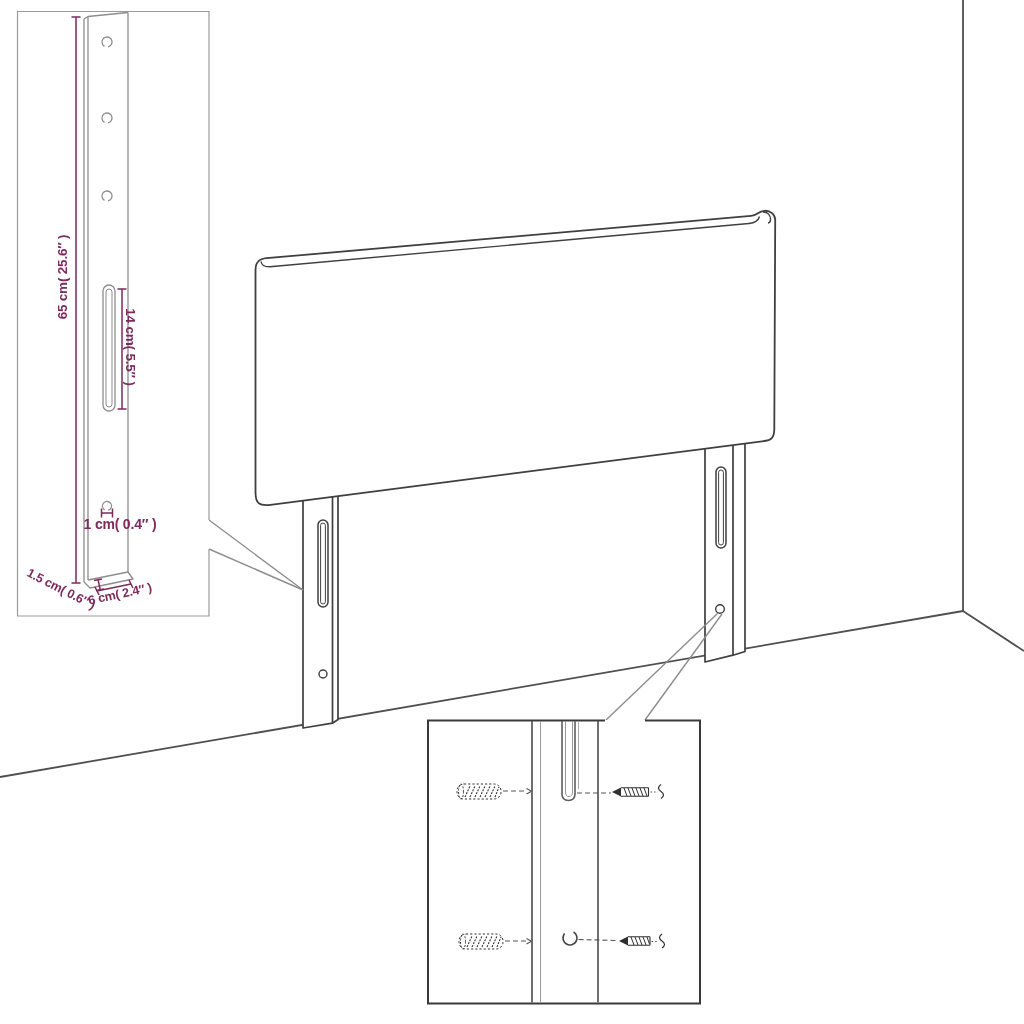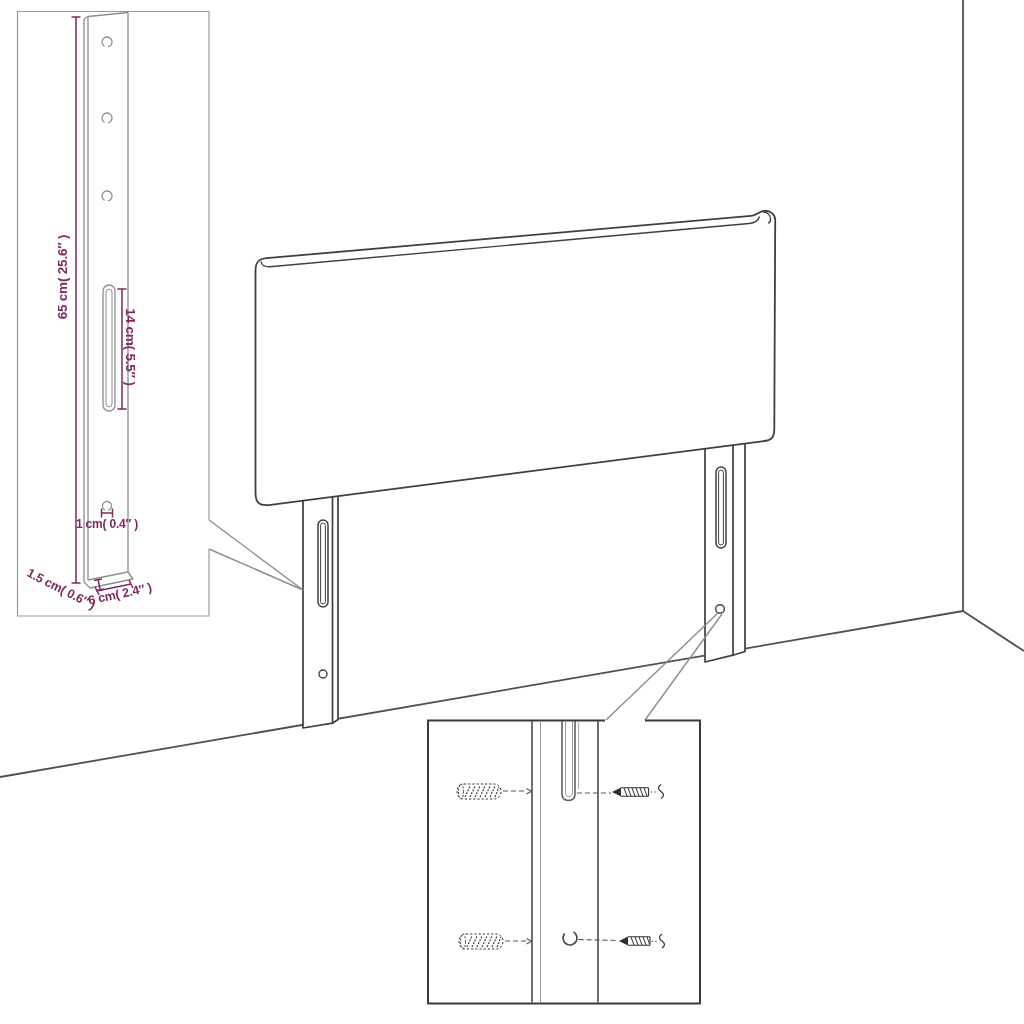--- a/index.html
+++ b/index.html
@@ -160,19 +160,19 @@
       <path d="M97,591 L131,584 M95,587 L99,595 M129,580 L133,588"></path>
     </g>
   </g>
 
 </svg>
 
 <div class="dim-label rot-ccw" style="left: 62px; top: 277px; font-size: 13.5px; color: rgb(126, 42, 93);">65 cm( 25.6″ )</div>
 
 <div class="dim-label rot-cw" style="left: 130px; top: 347px; font-size: 13.5px; color: rgb(126, 42, 93);">14 cm( 5.5″ )</div>
 
-<div class="dim-label rot-none" style="left: 107px; top: 524px; font-size: 12px; color: rgb(126, 42, 93);">1 cm( 0.4″ )</div>
+<div class="dim-label rot-none" style="left: 120px; top: 524px; font-size: 14px; color: rgb(126, 42, 93);">1 cm( 0.4″ )</div>
 
 <div class="dim-label rot-diag" style="left: 61px; top: 589px; font-size: 12.5px; color: rgb(126, 42, 93);">1.5 cm( 0.6″ )</div>
 
 <div class="dim-label rot-diag2" style="left: 120px; top: 594px; font-size: 12.5px; color: rgb(126, 42, 93);">6 cm( 2.4″ )</div>
 
 </div>
 
 </body></html>

